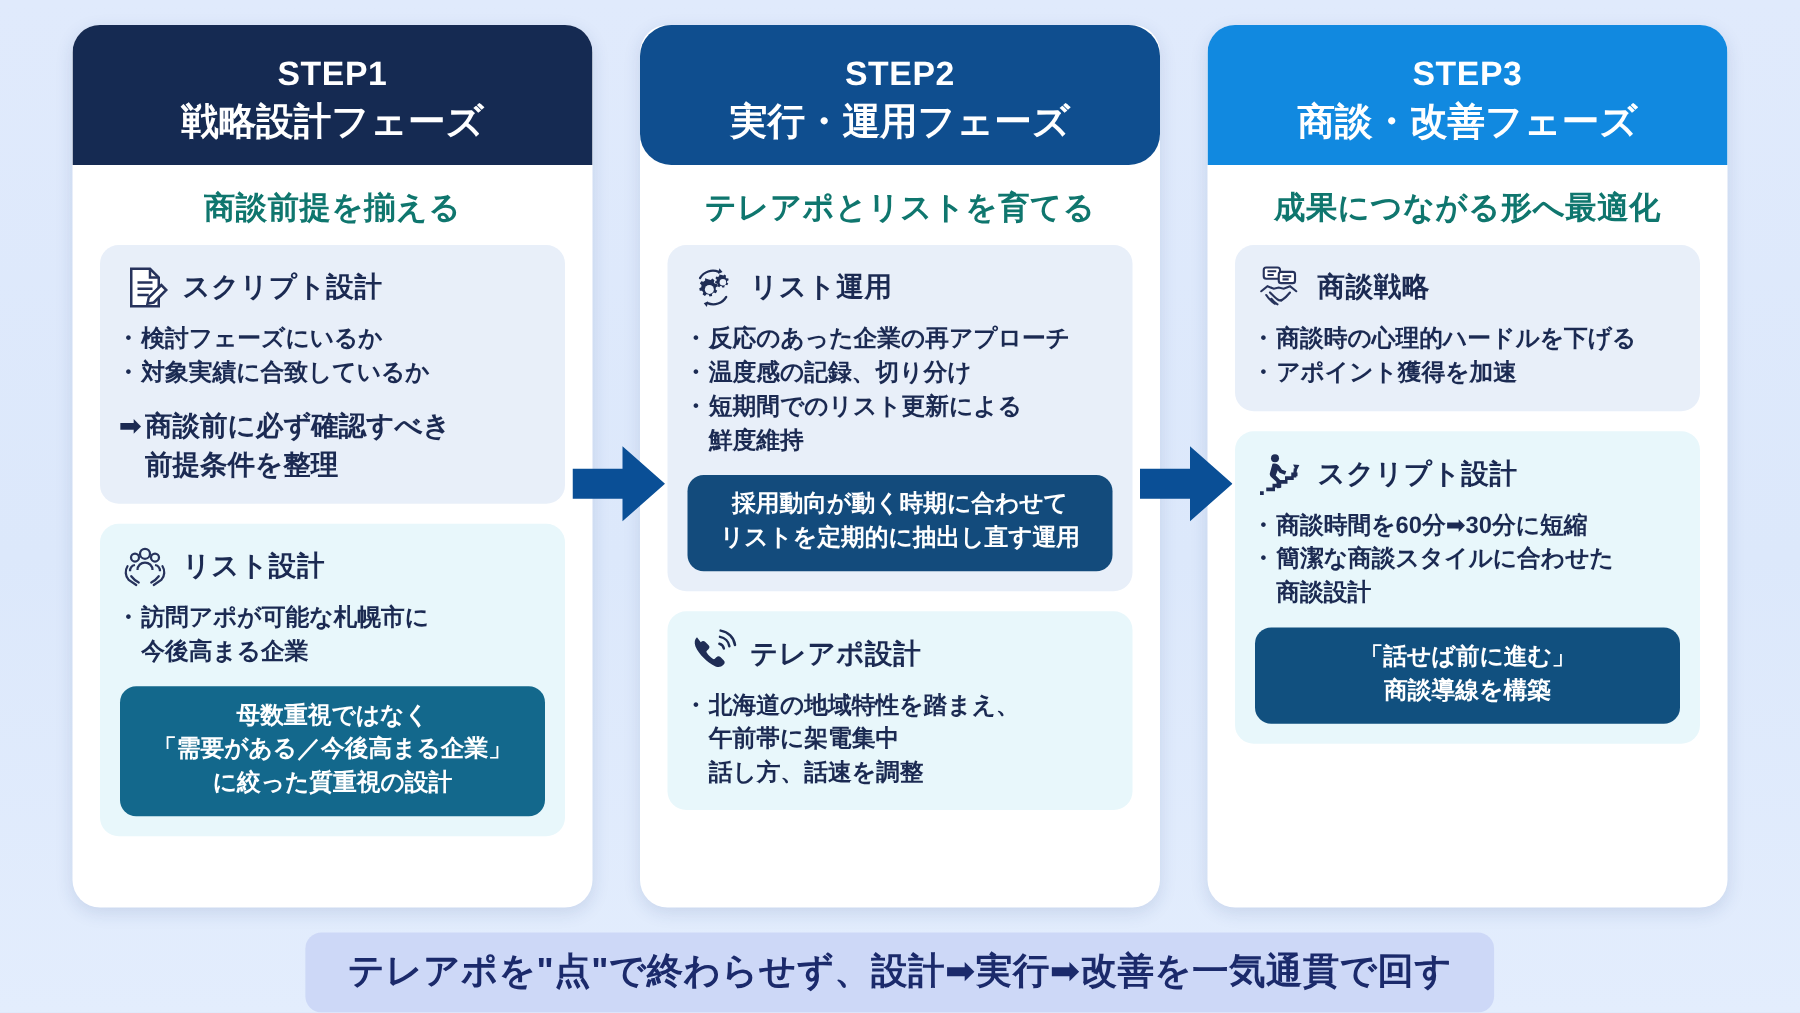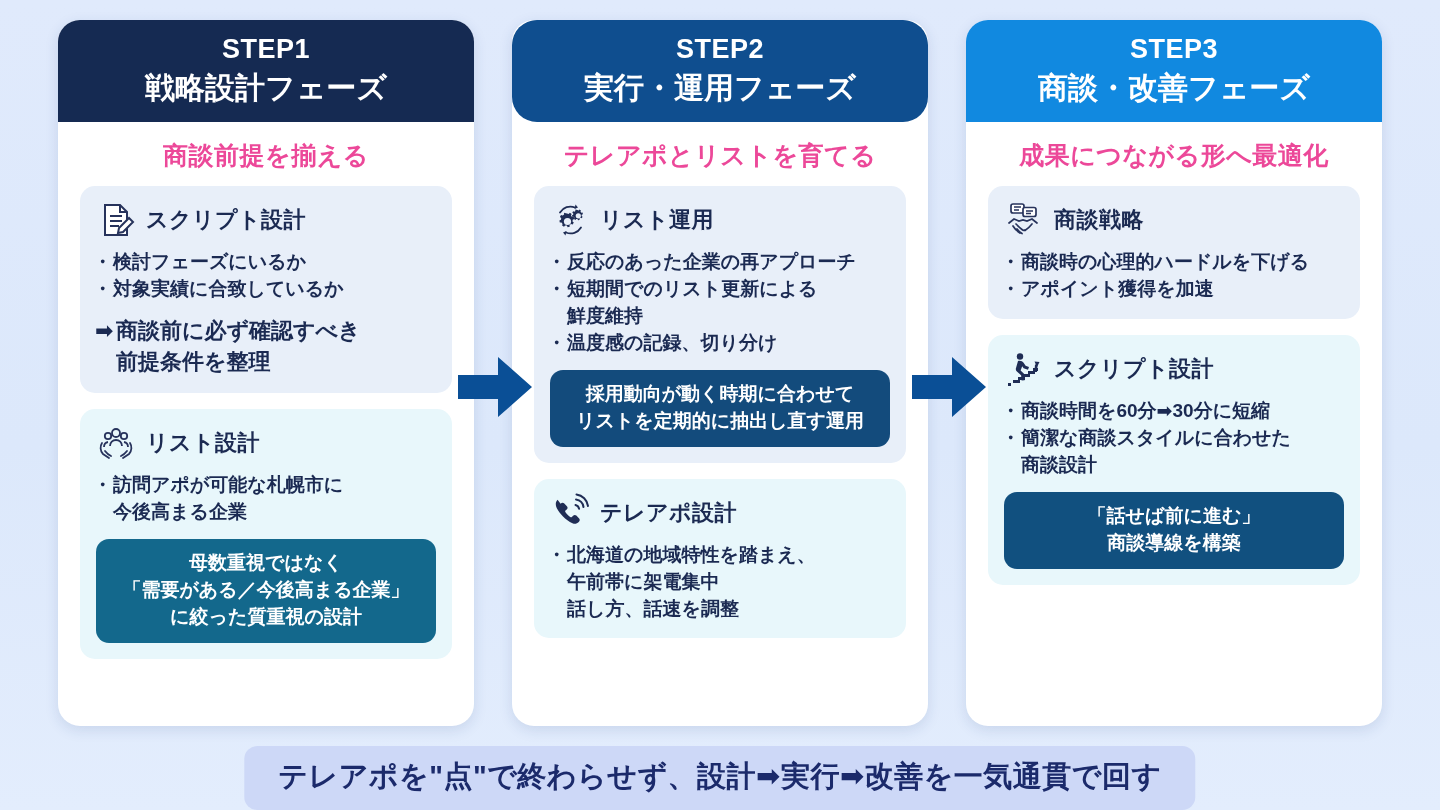--- a/index.html
+++ b/index.html
@@ -26,34 +26,34 @@
   .card{
     width:416px;
     background:#ffffff;
     border-radius:22px;
     box-shadow:0 4px 14px rgba(30,60,120,.13);
     display:flex;flex-direction:column;
     overflow:hidden;
     position:relative;
   }
   .card-head{
-    padding:13px 10px 15px;
+    padding:23px 10px 15px;
     text-align:center;
     color:#ffffff;
   }
   .card-head .step{
     font-size:27px;font-weight:bold;letter-spacing:.5px;line-height:1.25;
   }
   .card-head .phase{
     font-size:30px;font-weight:bold;line-height:1.3;margin-top:1px;
   }
   .card-sub{
     text-align:center;
     font-size:25px;font-weight:bold;
-    color:#ec4899;
+    color:#0f766e;
     padding:17px 6px 14px;
     letter-spacing:.5px;
   }
   .card-body{
     padding:0 22px 20px;
     display:flex;flex-direction:column;gap:16px;
   }
   
   .block{
     border-radius:15px;
@@ -211,23 +211,23 @@
                 <path d="M10 12.5A12 12 0 0 1 25 7.5" stroke-linecap="round"></path>
                 <path d="M25.5 4.5l2.5 3-3.5 1.6" fill="#1f2d55" stroke="none"></path>
                 <path d="M31 27.5A12 12 0 0 1 16 32.5" stroke-linecap="round"></path>
                 <path d="M15.5 35.5l-2.5-3 3.5-1.6" fill="#1f2d55" stroke="none"></path>
               </svg>
             </span>
             <span class="block-title">リスト運用</span>
           </div>
           <ul class="bullets">
             <li>反応のあった企業の再アプローチ</li>
+            <li>温度感の記録、切り分け</li>
             <li>短期間でのリスト更新による
 鮮度維持</li>
-            <li>温度感の記録、切り分け</li>
           </ul>
           <div class="callout deepnavy">採用動向が動く時期に合わせて
 リストを定期的に抽出し直す運用</div>
         </div>
 
         <div class="block tint-b">
           <div class="block-head">
             <span class="ic">
               <svg viewBox="0 0 40 40" fill="none">
                 <path d="M10 9c1.5-1.5 3-1.5 4.3-.2l3 3c1.2 1.2 1 2.6-.2 3.8l-1.4 1.4c-.5.5-.6 1 0 1.9 1.2 2 3.5 4.3 5.5 5.5.9.6 1.4.5 1.9 0l1.4-1.4c1.2-1.2 2.6-1.4 3.8-.2l3 3c1.3 1.3 1.3 2.8-.2 4.3-2.2 2.2-4.6 2.6-7.3 1.5-4-1.6-8-4.8-11-7.8s-6.2-7-7.8-11C3.9 9.1 4.3 6.7 6.5 4.5" fill="#1f2d55" transform="translate(2,3) scale(0.86)"></path>

